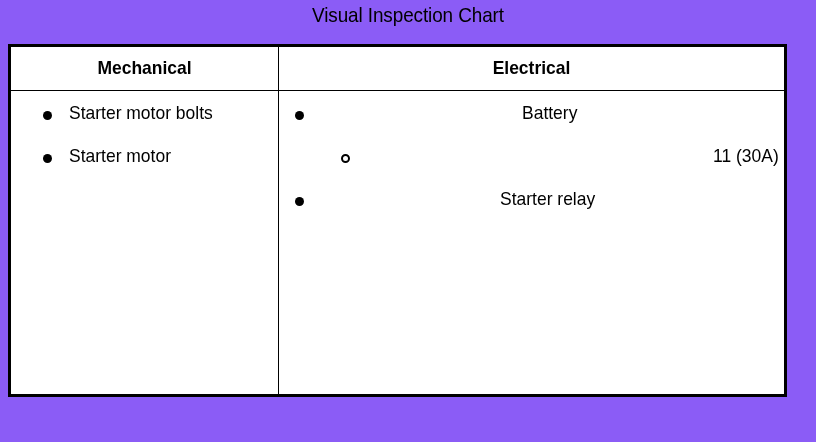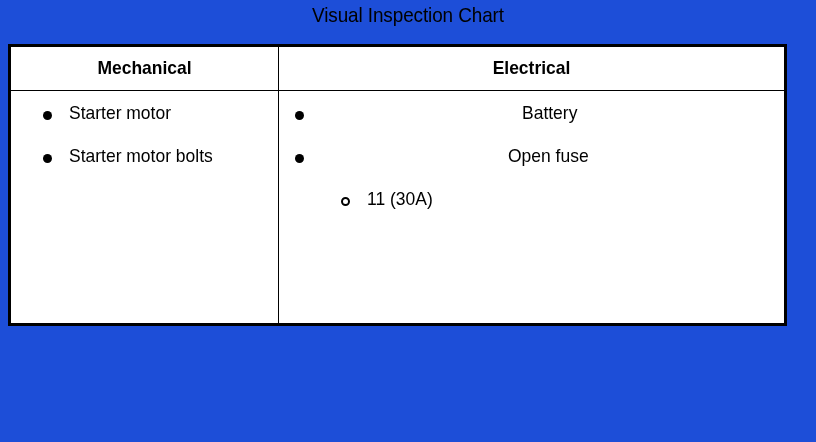--- a/index.html
+++ b/index.html
@@ -13,21 +13,21 @@
     overflow: hidden;
     font-family: "Liberation Sans", sans-serif;
     color: #000000;
     -webkit-font-smoothing: none;
   }
 
   #page {
     position: relative;
     width: 816px;
     height: 442px;
-    background: #1d4ed8;
+    background: #8b5cf6;
   }
 
   
   .chart-title {
     position: absolute;
     left: 0;
     top: 2px;
     width: 816px;
     text-align: center;
     font-size: 21px;
@@ -38,21 +38,21 @@
     transform-origin: center top;
     white-space: nowrap;
   }
 
   
   .table-frame {
     position: absolute;
     left: 8px;
     top: 44px;
     width: 779px;
-    height: 282px;
+    height: 353px;
     box-sizing: border-box;
     border: 3px solid #000000;
     background: #ffffff;
   }
 
   .table-inner {
     position: relative;
     width: 100%;
     height: 100%;
   }
@@ -152,21 +152,21 @@
     background: #ffffff;
   }
 
   
   .col-body.mechanical .item { padding-left: 58px; padding-top: 10px; height: 33px; line-height: 23px;}
   .col-body.mechanical .bullet-dot { left: 32px; top: 20px; }
 
   
   .col-body.electrical .item.level-1 { padding-left: 41px; padding-top: 10px; height: 33px; line-height: 23px; text-align: center;}
   .col-body.electrical .item.level-1 > .bullet-dot { left: 16px; top: 20px; }
-  .col-body.electrical .item.level-2 { padding-left: 88px; padding-top: 10px; height: 33px; line-height: 23px;}
+  .col-body.electrical .item.level-2 { padding-left: 88px; padding-top: 10px; height: 33px; line-height: 23px; text-align: right;}
   .col-body.electrical .item.level-2 > .bullet-ring { left: 62px; top: 20px; }
 </style>
 </head>
 <body>
 
 <div id="page">
 
   <div class="chart-title">Visual Inspection Chart</div>
 
   <div class="table-frame">
@@ -175,30 +175,30 @@
       <div class="header-row">
         <div class="header-cell mechanical">Mechanical</div>
         <div class="header-cell electrical">Electrical</div>
       </div>
 
       <div class="header-divider"></div>
       <div class="col-divider"></div>
 
       <div class="col-body mechanical">
         <ul class="item-list" id="mechanical-list">
+            <li class="item level-1"><span class="bullet-dot"></span><span class="label">Starter motor bolts</span></li>
             <li class="item level-1"><span class="bullet-dot"></span><span class="label">Starter motor</span></li>
-            <li class="item level-1"><span class="bullet-dot"></span><span class="label">Starter motor bolts</span></li>
           </ul>
       </div>
 
       <div class="col-body electrical">
         <ul class="item-list" id="electrical-list">
             <li class="item level-1"><span class="bullet-dot"></span><span class="label">Battery</span></li>
-            <li class="item level-1"><span class="bullet-dot"></span><span class="label">Open fuse</span></li>
             <li class="item level-2"><span class="bullet-ring"></span><span class="label">11 (30A)</span></li>
+            <li class="item level-1"><span class="bullet-dot"></span><span class="label">Starter relay</span></li>
             <li class="item level-1"></li>
           </ul>
       </div>
 
     </div>
   </div>
 
 </div>
 
 </body></html>

